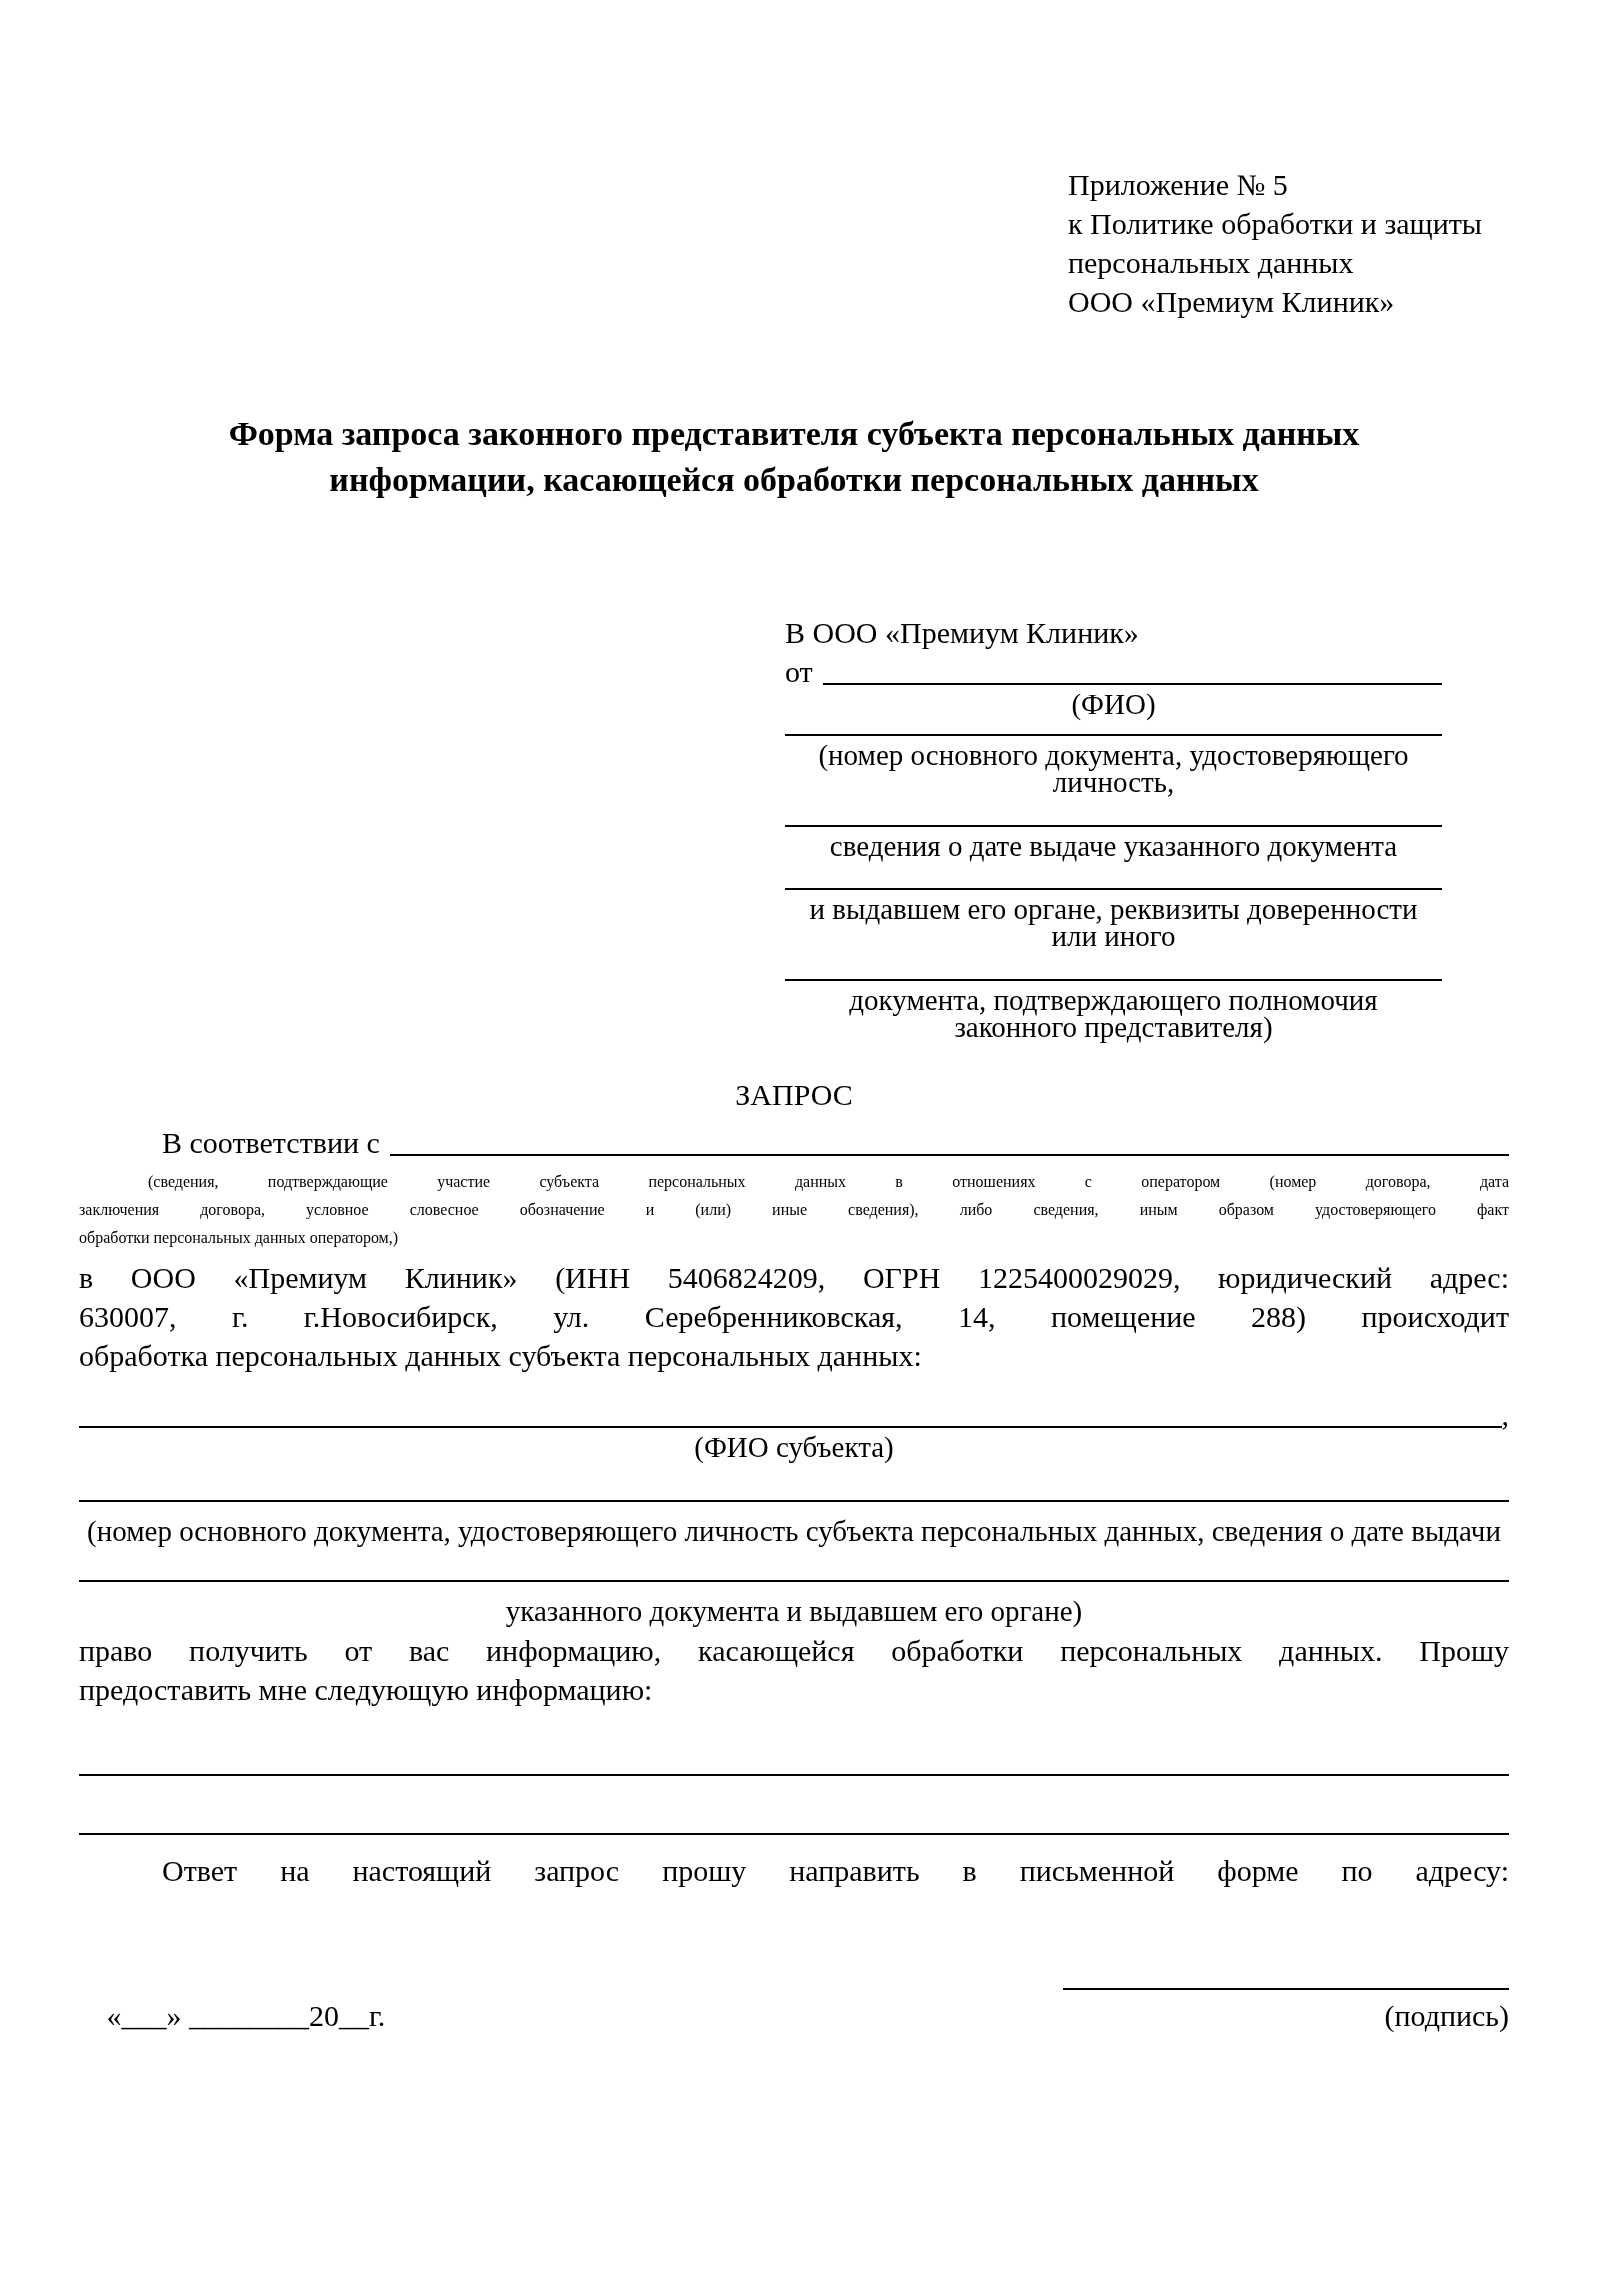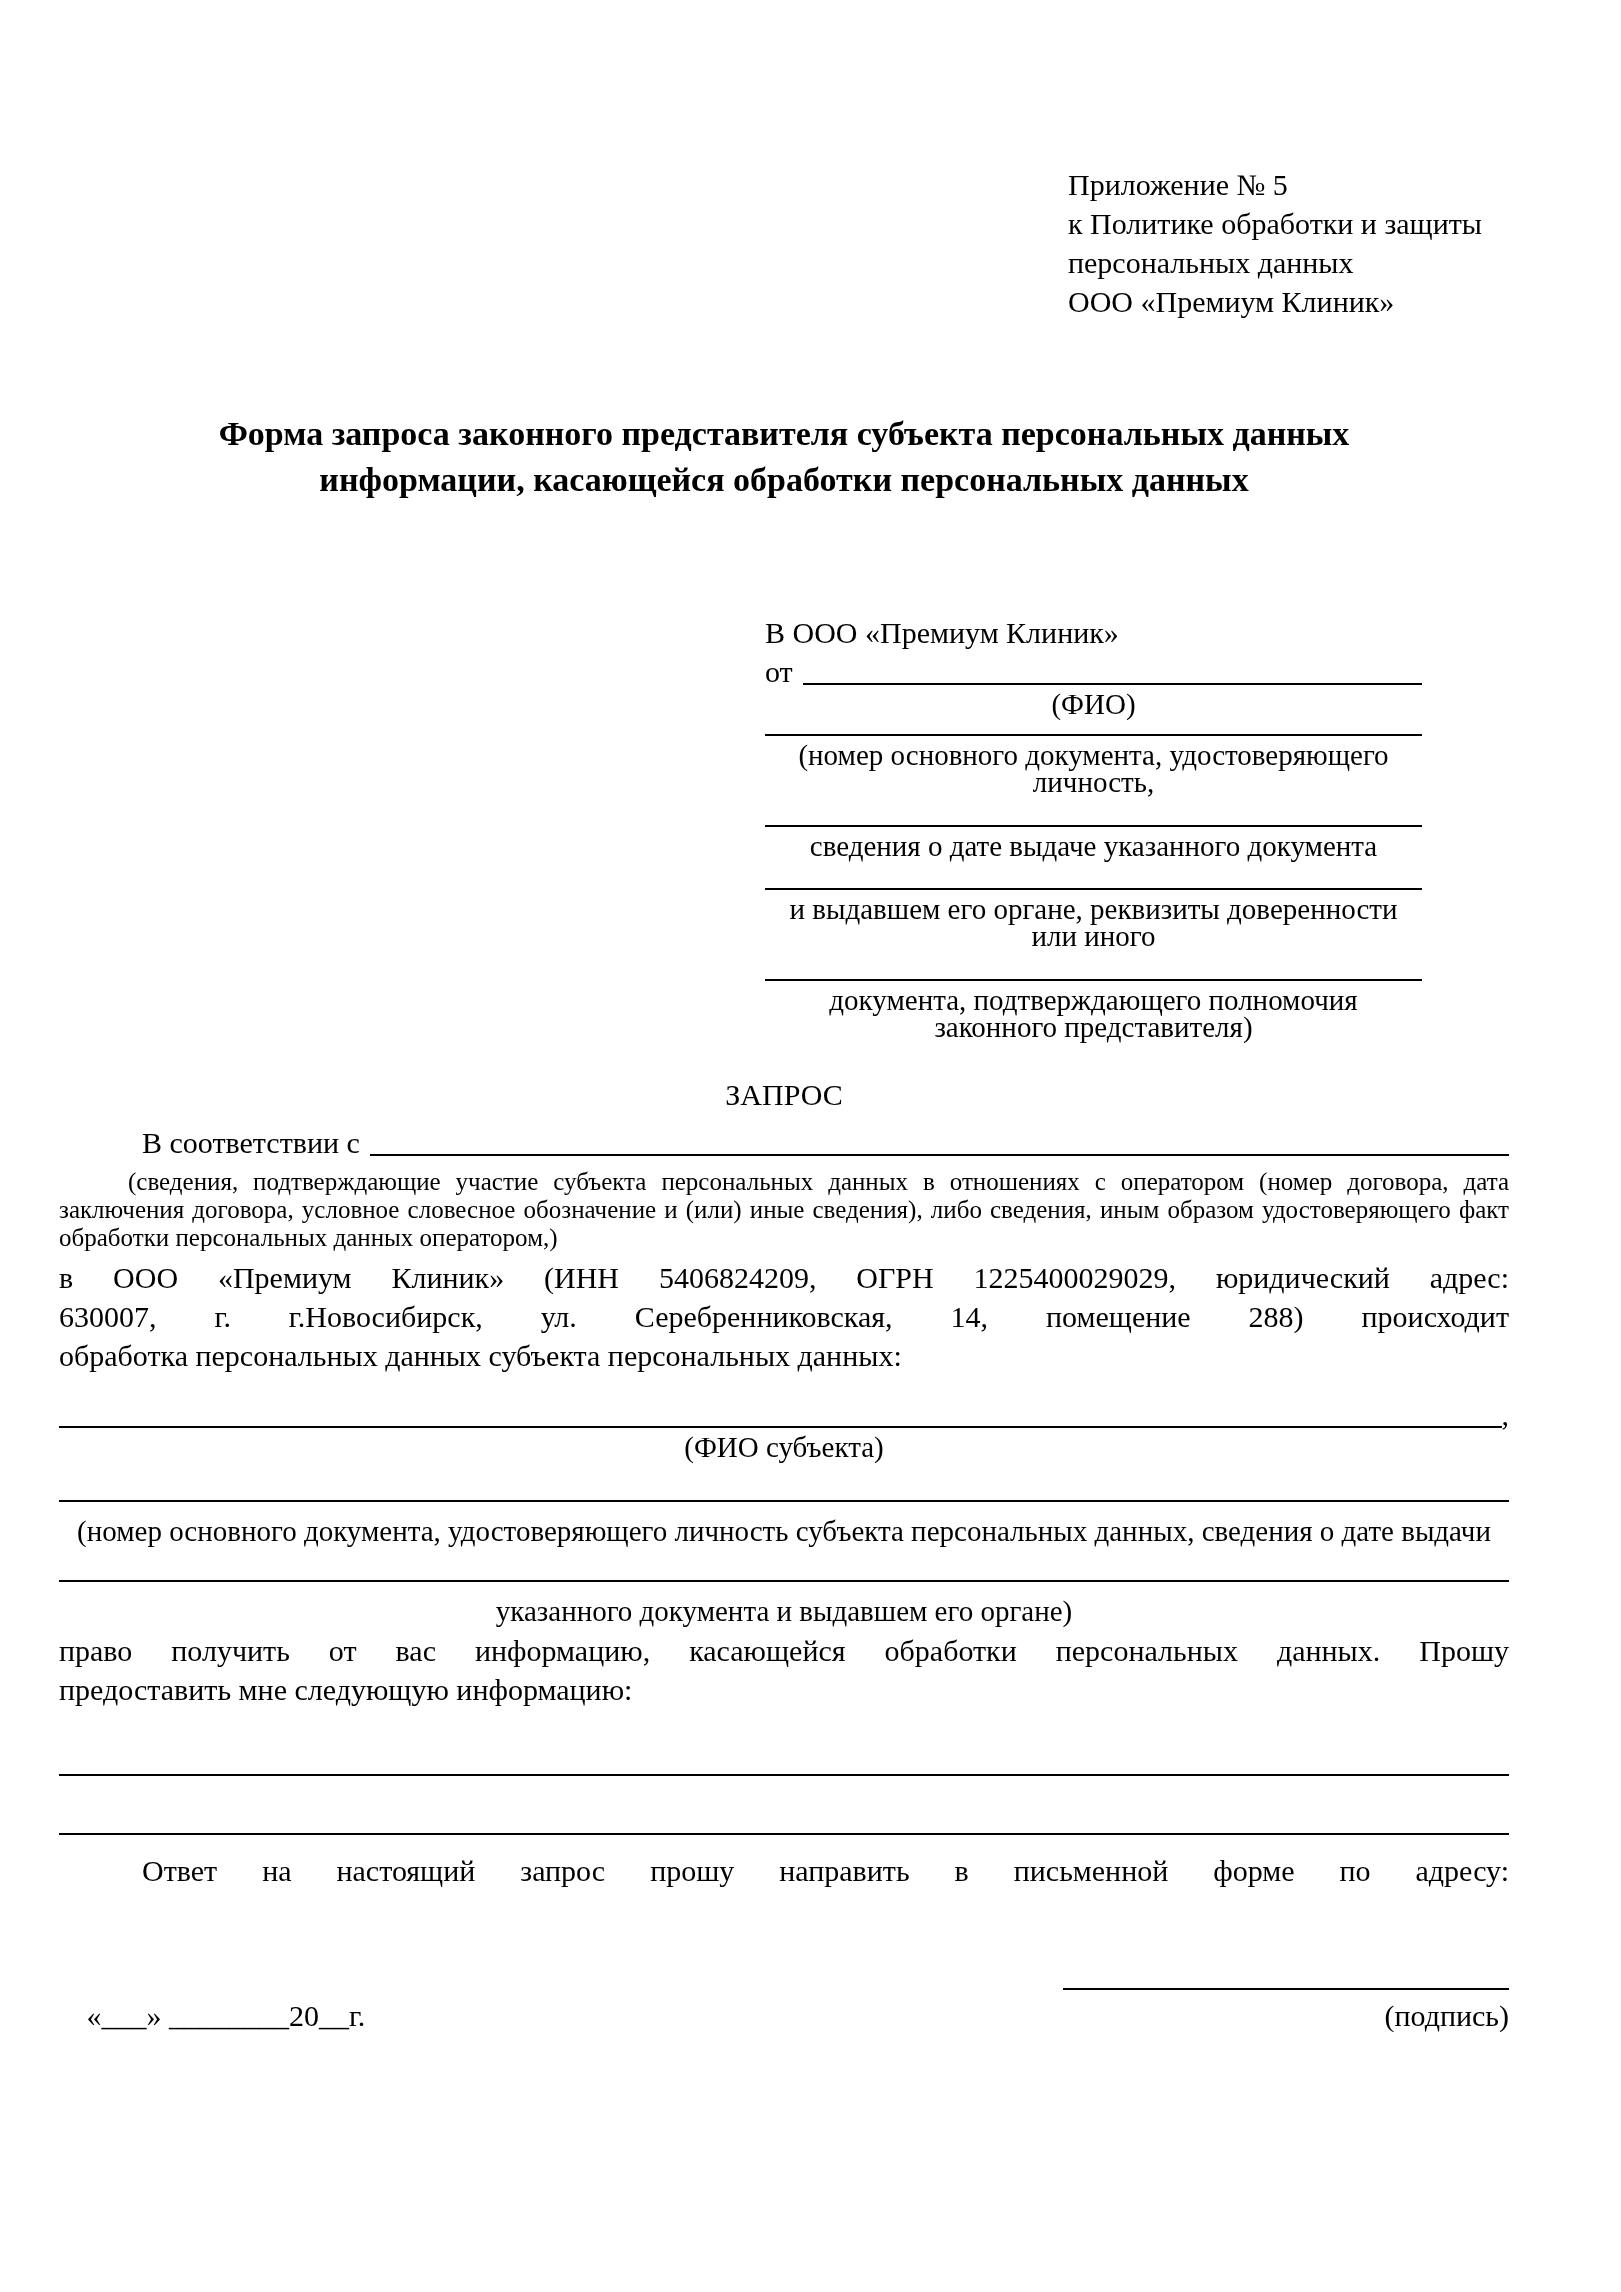--- a/index.html
+++ b/index.html
@@ -3,21 +3,21 @@
 <meta charset="utf-8">
 <style>
   * { margin:0; padding:0; box-sizing:border-box; }
   html, body { background:#ffffff; }
   body {
     width:1621px; min-height:2293px;
     font-family:"Liberation Serif", serif;
     color:#000;
     font-size:30px; line-height:39px;
   }
-  .page { padding:0 112px 0 59px;font-family:Liberation Serif, serif; }
+  .page { padding:0 112px 0 79px;font-family:Liberation Serif, serif; }
 
   
   .appendix { margin-top:165px; margin-left:auto; width:441px; text-align:left; }
 
   
   .title { margin-top:90px; text-align:center; font-weight:bold; font-size:34px; line-height:46px; }
 
   
   .addressee { margin-top:110px; margin-left:706px; width:657px; }
   .from-row { display:flex; align-items:stretch; }
@@ -28,21 +28,21 @@
   .blank-group { margin-top:28px; }
   .blank-group.first { margin-top:15.7px; }
   .uline { border-bottom:2px solid #000; height:0; width:100%; }
   .blank-group .cap { margin-top:5.9px; }
 
   
   .zapros { margin-top:33px; text-align:center; }
   .opening-row { margin-top:9.8px; display:flex; align-items:stretch; }
   .opening-row .label { padding-left:83px; padding-right:9.8px; white-space:nowrap; }
 
-  .small-para { margin-top:5.9px; font-size:25px; line-height:28px; }
+  .small-para { margin-top:5.9px; font-size:16px; line-height:28px; }
   .jline { text-align:justify; text-align-last:justify; }
   .indent85 { text-indent:83px; }
   .indent70 { text-indent:69px; }
   .body-para { margin-top:5.9px; }
 
   .fill-row { display:flex; align-items:stretch; height:39px; }
   .fill-row .tail { align-self:flex-end; white-space:nowrap; }
   .mt20 { margin-top:19.6px; }
   .mt40 { margin-top:39px; }
   .mt36 { margin-top:35px; }

